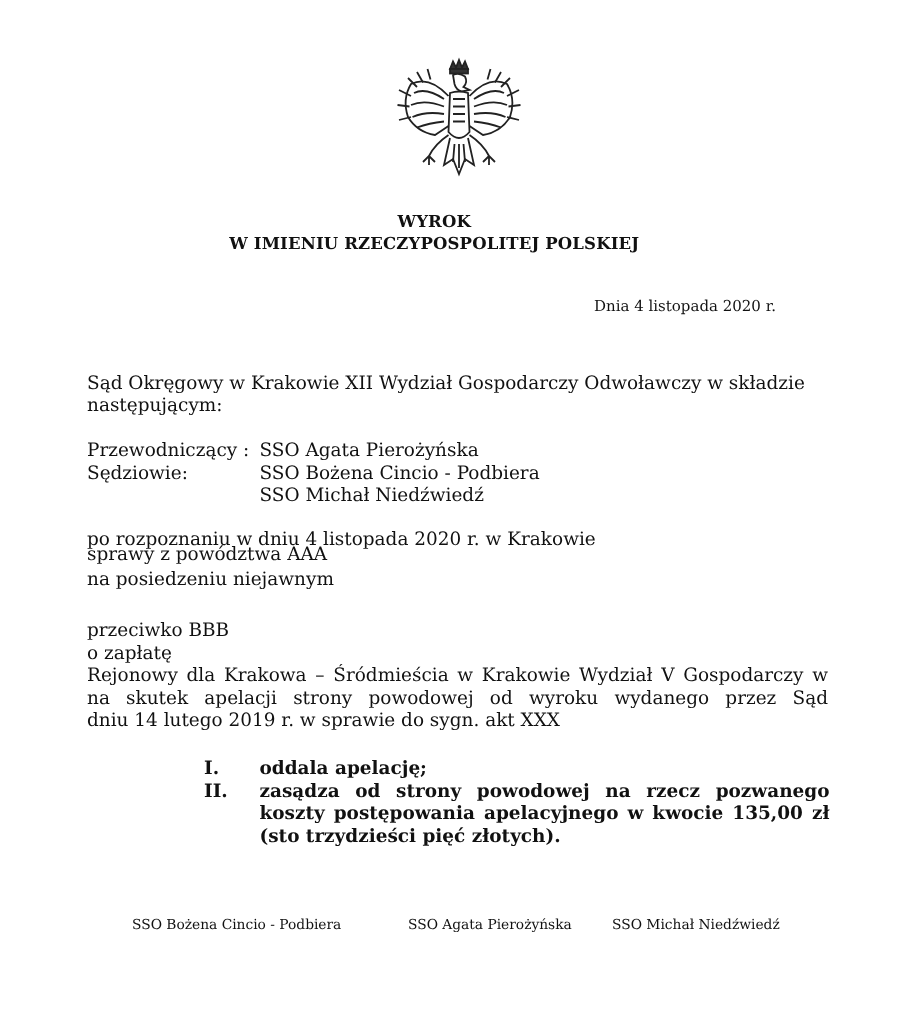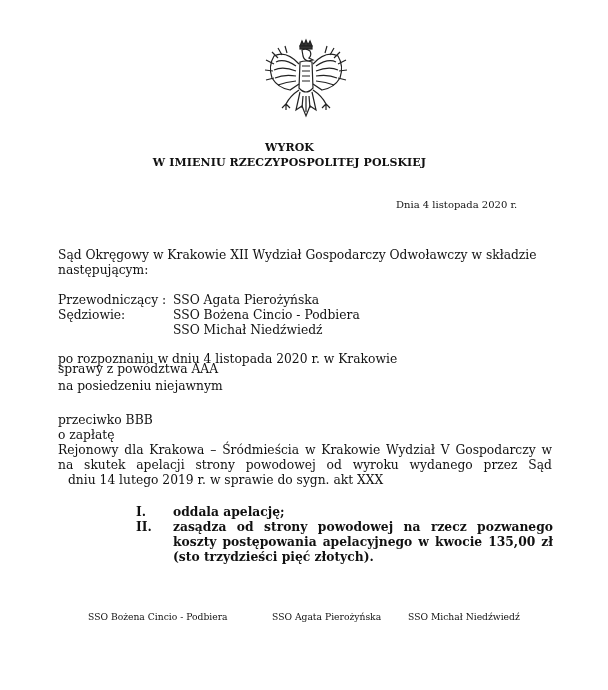--- a/index.html
+++ b/index.html
@@ -68,21 +68,21 @@
 
 <div class="abs txt body-block" style="top:352px;">po rozpoznaniu w dniu 4 listopada 2020 r. w Krakowie</div>
 <div class="abs txt body-block" style="top:379px;">na posiedzeniu niejawnym</div>
 <div class="abs txt body-block" style="top:362px;">sprawy z powództwa AAA</div>
 
 <div class="abs txt body-block" style="top:413px;">przeciwko BBB</div>
 <div class="abs txt body-block" style="top:428px;">o zapłatę</div>
 <div class="abs just" style="top:443px;">
   <span class="just-line">Rejonowy dla Krakowa – Śródmieścia w Krakowie Wydział V Gospodarczy w</span>
   <span class="just-line">na skutek apelacji strony powodowej od wyroku wydanego przez Sąd</span>
-  <span style="display:block;margin-left:10px;">dniu 14 lutego 2019 r. w sprawie do sygn. akt XXX</span>
+  <span style="display:block;">dniu 14 lutego 2019 r. w sprawie do sygn. akt XXX</span>
 </div>
 
 <div class="abs ruling" style="left:0; top:504px; width:608px; height:80px;">
   <div style="position:absolute; top:0; left:0; width:608px;">
     <span class="num">I.</span>
     <span class="rtext">oddala apelację;</span>
   </div>
   <div style="position:absolute; top:15px; left:0; width:608px;">
     <span class="num">II.</span>
     <span class="rtext" style="text-align:justify; text-align-last:justify;">zasądza od strony powodowej na rzecz pozwanego</span>

